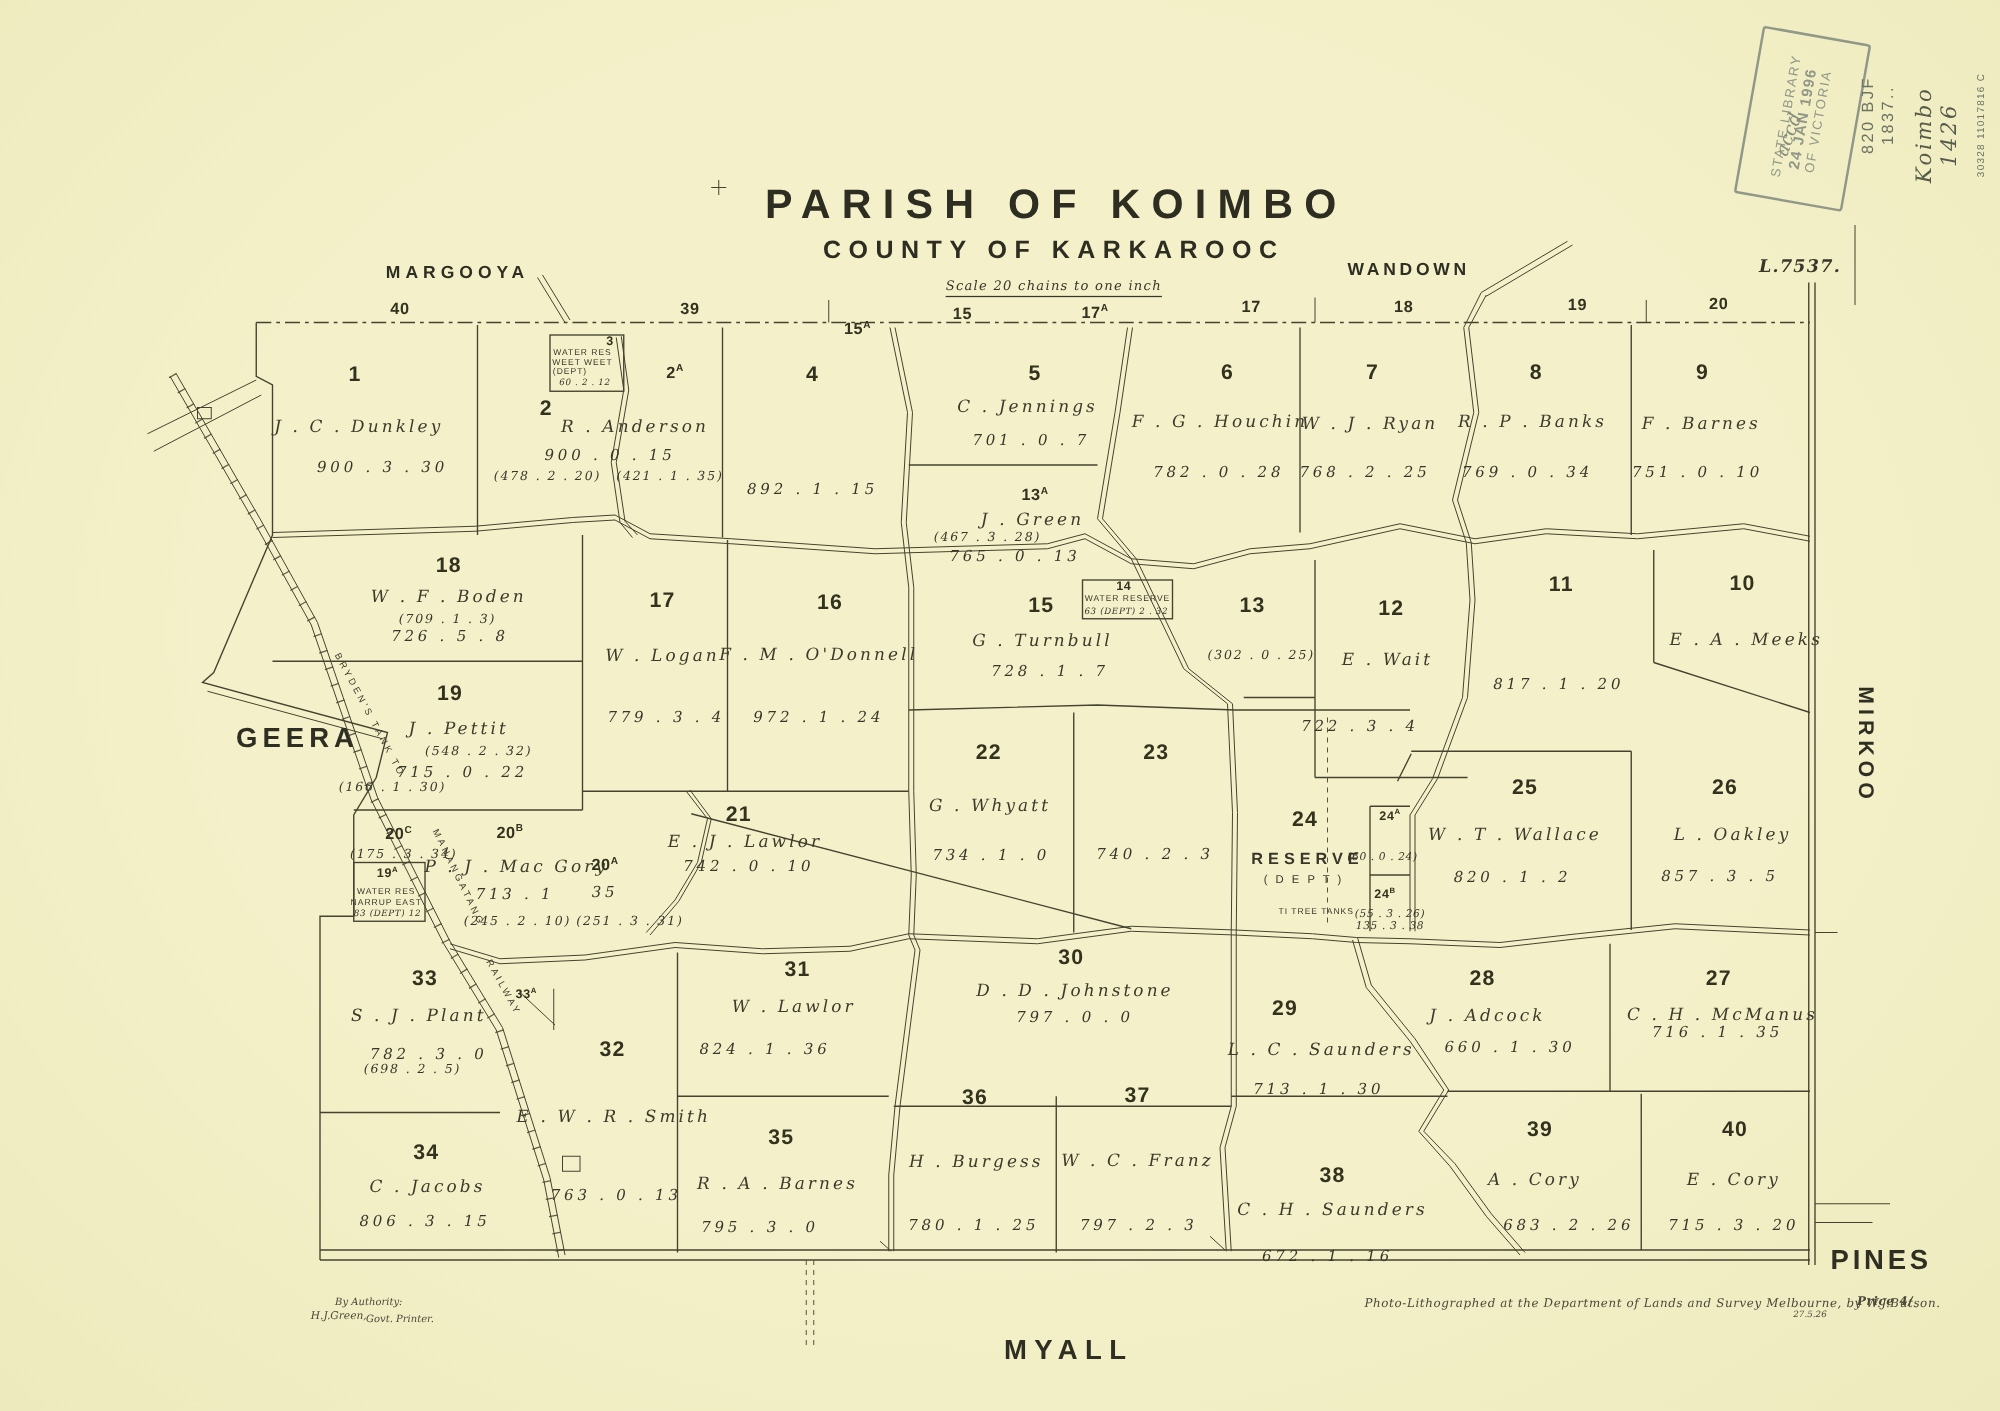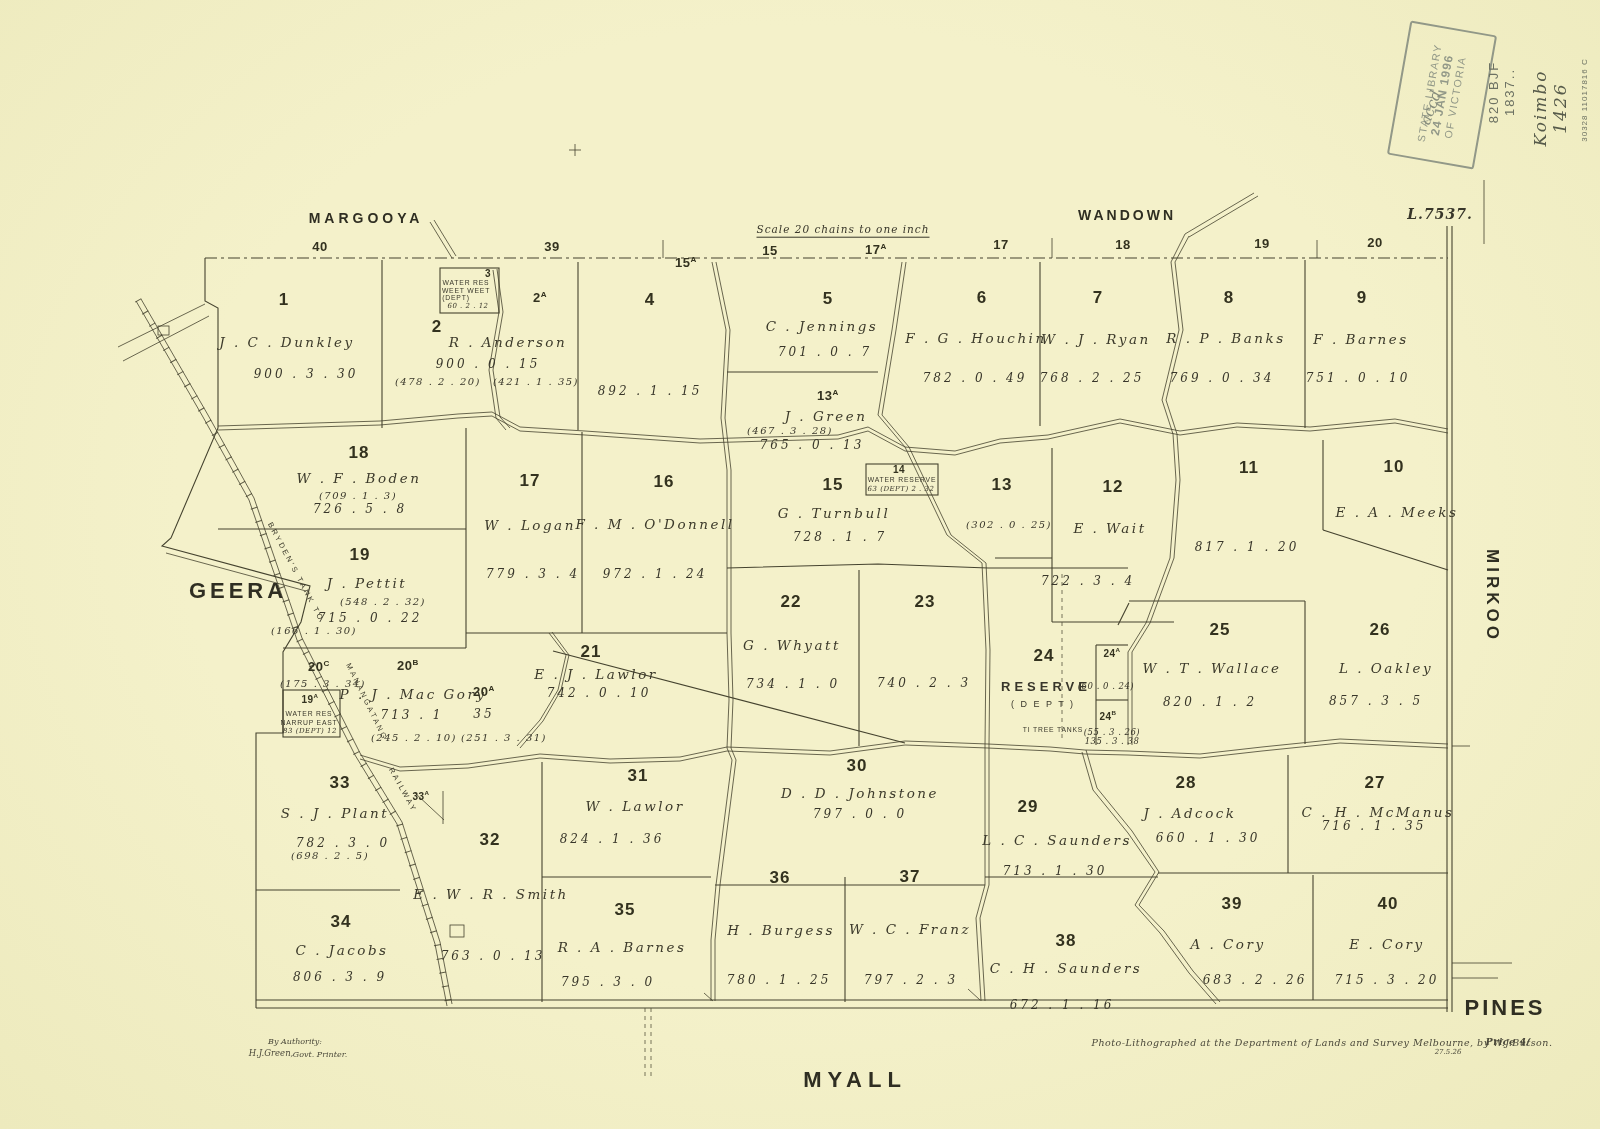--- a/index.html
+++ b/index.html
@@ -145,20 +145,22 @@
     <path class="ln" d="M715 885 H985"></path>
     <path class="lnt" d="M704 993 L713 1001"></path>
       <path class="lnt" d="M968 989 L980 1000"></path>
 
     <path class="lnt" d="M136 301 L203 417 L249 500 L297 640 L355 755 L397 824 L435 944 L447 1006"></path>
     <path class="lnt" d="M141 299 L208 415 L254 498 L302 638 L360 753 L402 822 L440 942 L452 1004"></path>
     <path class="rwt" d="M138 300 L205 416 L251 499 L299 639 L357 754 L399 823 L437 943 L449 1006"></path>
     <rect class="lnt" x="450" y="925" width="14" height="12" fill="none"></rect>
   </svg>
 
+  <div class="lbl title" style="left:845px;top:163px;">PARISH OF KOIMBO</div>
+  <div class="lbl subtitle" style="left:843px;top:200px;">COUNTY OF KARKAROOC</div>
   <div class="lbl scale" style="left:843px;top:230px;">Scale 20 chains to one inch</div>
   <div class="lbl planref" style="left:1440px;top:214px;">L.7537.</div>
 
   <div class="lbl parish" style="left:366px;top:218px;font-size:14px;letter-spacing:4px;">MARGOOYA</div>
   <div class="lbl parish" style="left:1127px;top:215px;font-size:14px;letter-spacing:3px;">WANDOWN</div>
   <div class="lbl parish" style="left:238px;top:591px;font-size:22px;letter-spacing:4px;">GEERA</div>
   <div class="lbl parish rot90" style="left:1492px;top:596px;font-size:17px;letter-spacing:4px;">MIRKOO</div>
   <div class="lbl parish" style="left:855px;top:1080px;font-size:22px;letter-spacing:6px;">MYALL</div>
   <div class="lbl parish" style="left:1505px;top:1008px;font-size:22px;letter-spacing:3px;">PINES</div>
 
@@ -204,21 +206,21 @@
       <div class="lbl res" style="left: 466px; top: 291px;">WEET WEET</div>
       <div class="lbl res" style="left: 456px; top: 298px;">(DEPT)</div>
       <div class="lbl tiny" style="left: 468px; top: 306px;">60 . 2 . 12</div>
       <div class="lbl num" style="left: 650px; top: 300px;">4</div>
       <div class="lbl area" style="left: 650px; top: 391px;">892 . 1 . 15</div>
       <div class="lbl num" style="left: 828px; top: 299px;">5</div>
       <div class="lbl owner" style="left: 822px; top: 326px;">C . Jennings</div>
       <div class="lbl area" style="left: 825px; top: 352px;">701 . 0 . 7</div>
       <div class="lbl num" style="left: 982px; top: 298px;">6</div>
       <div class="lbl owner" style="left: 976px; top: 338px;">F . G . Houchin</div>
-      <div class="lbl area" style="left: 975px; top: 378px;">782 . 0 . 49</div>
+      <div class="lbl area" style="left: 975px; top: 378px;">782 . 0 . 28</div>
       <div class="lbl num" style="left: 1098px; top: 298px;">7</div>
       <div class="lbl owner" style="left: 1096px; top: 339px;">W . J . Ryan</div>
       <div class="lbl area" style="left: 1092px; top: 378px;">768 . 2 . 25</div>
       <div class="lbl num" style="left: 1229px; top: 298px;">8</div>
       <div class="lbl owner" style="left: 1226px; top: 338px;">R . P . Banks</div>
       <div class="lbl area" style="left: 1222px; top: 378px;">769 . 0 . 34</div>
       <div class="lbl num" style="left: 1362px; top: 298px;">9</div>
       <div class="lbl owner" style="left: 1361px; top: 339px;">F . Barnes</div>
       <div class="lbl area" style="left: 1358px; top: 378px;">751 . 0 . 10</div>
       <div class="lbl num" style="left: 1394px; top: 467px;">10</div>
@@ -309,21 +311,21 @@
       <div class="lbl num" style="left: 490px; top: 840px;">32</div>
       <div class="lbl owner" style="left: 491px; top: 894px;">E . W . R . Smith</div>
       <div class="lbl area" style="left: 493px; top: 956px;">763 . 0 . 13</div>
       <div class="lbl num" style="left: 340px; top: 783px;">33</div>
       <div class="lbl owner" style="left: 335px; top: 813px;">S . J . Plant</div>
       <div class="lbl area" style="left: 343px; top: 843px;">782 . 3 . 0</div>
       <div class="lbl alt" style="left: 330px; top: 856px;">(698 . 2 . 5)</div>
       <div class="lbl numsm" style="left: 421px; top: 796px;">33<sup>A</sup></div>
       <div class="lbl num" style="left: 341px; top: 922px;">34</div>
       <div class="lbl owner" style="left: 342px; top: 950px;">C . Jacobs</div>
-      <div class="lbl area" style="left: 340px; top: 977px;">806 . 3 . 9</div>
+      <div class="lbl area" style="left: 340px; top: 977px;">806 . 3 . 15</div>
       <div class="lbl num" style="left: 625px; top: 910px;">35</div>
       <div class="lbl owner" style="left: 622px; top: 947px;">R . A . Barnes</div>
       <div class="lbl area" style="left: 608px; top: 982px;">795 . 3 . 0</div>
       <div class="lbl num" style="left: 780px; top: 878px;">36</div>
       <div class="lbl owner" style="left: 781px; top: 930px;">H . Burgess</div>
       <div class="lbl area" style="left: 779px; top: 980px;">780 . 1 . 25</div>
       <div class="lbl num" style="left: 910px; top: 877px;">37</div>
       <div class="lbl owner" style="left: 910px; top: 929px;">W . C . Franz</div>
       <div class="lbl area" style="left: 911px; top: 980px;">797 . 2 . 3</div>
       <div class="lbl num" style="left: 1066px; top: 941px;">38</div>

